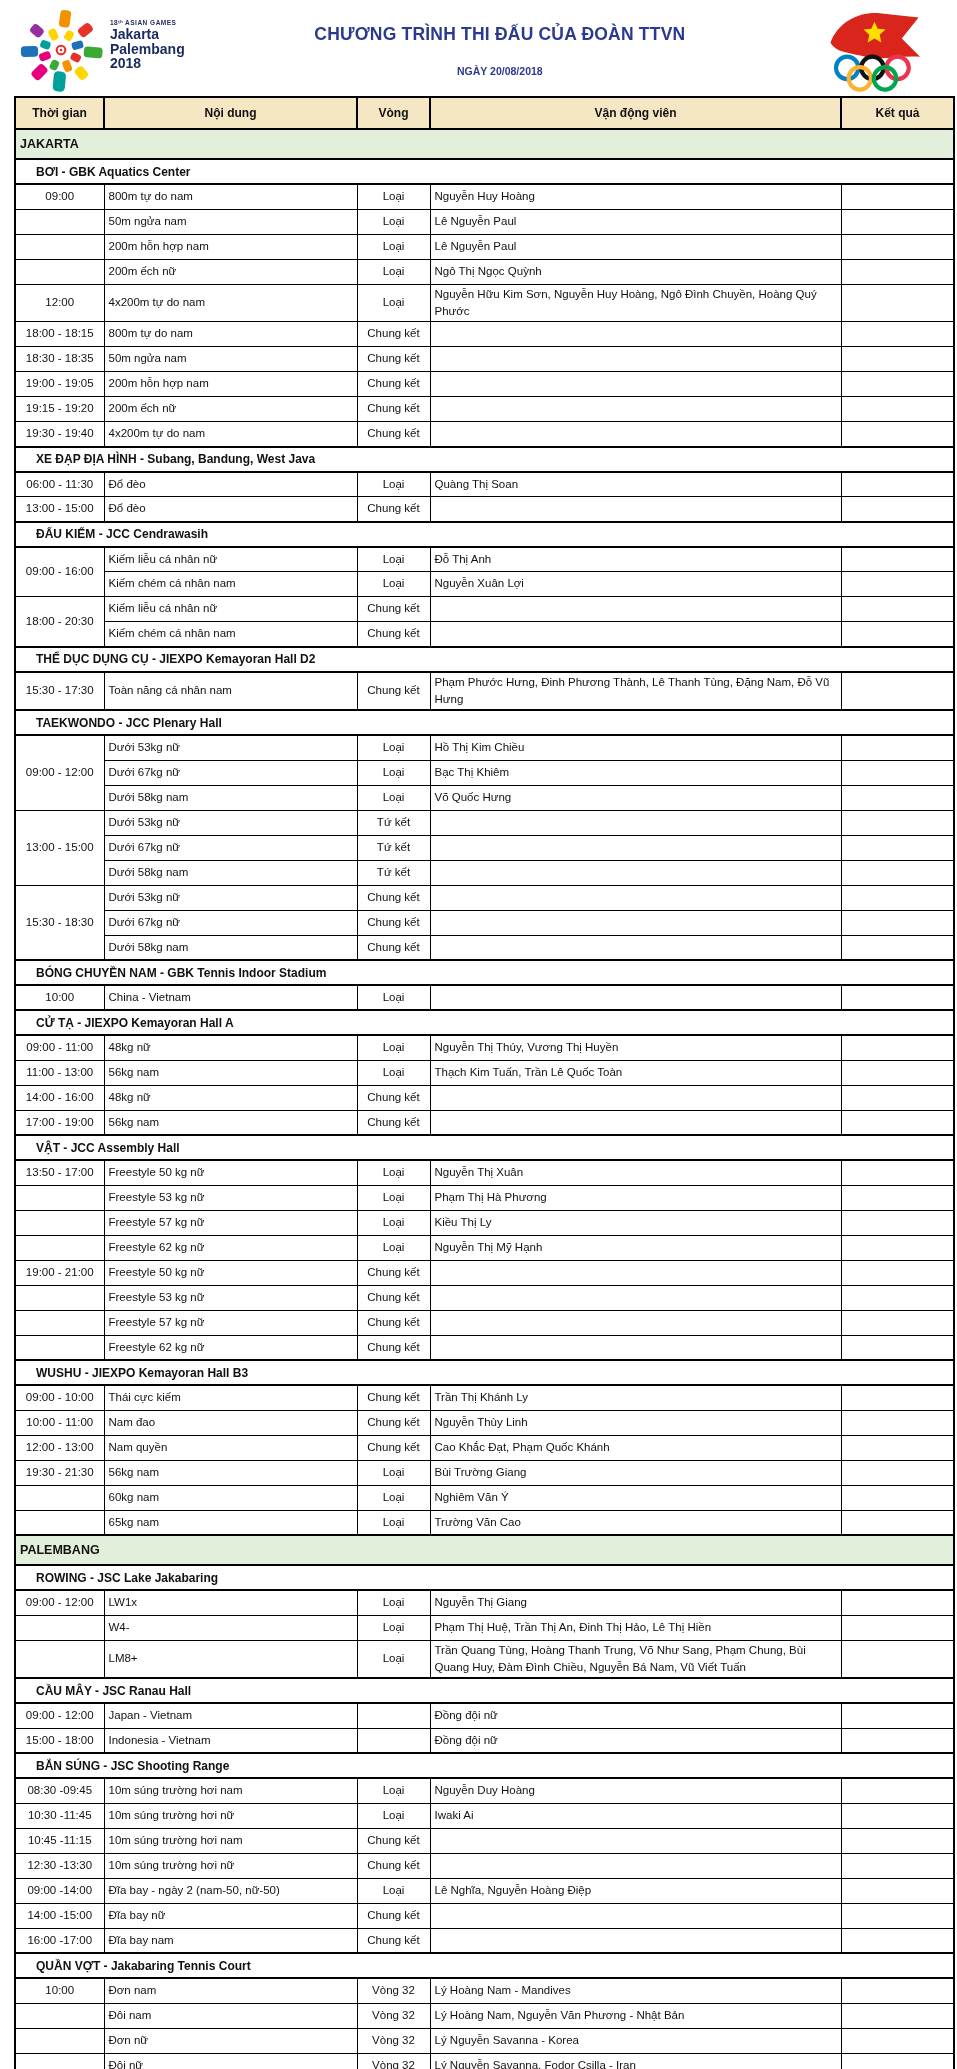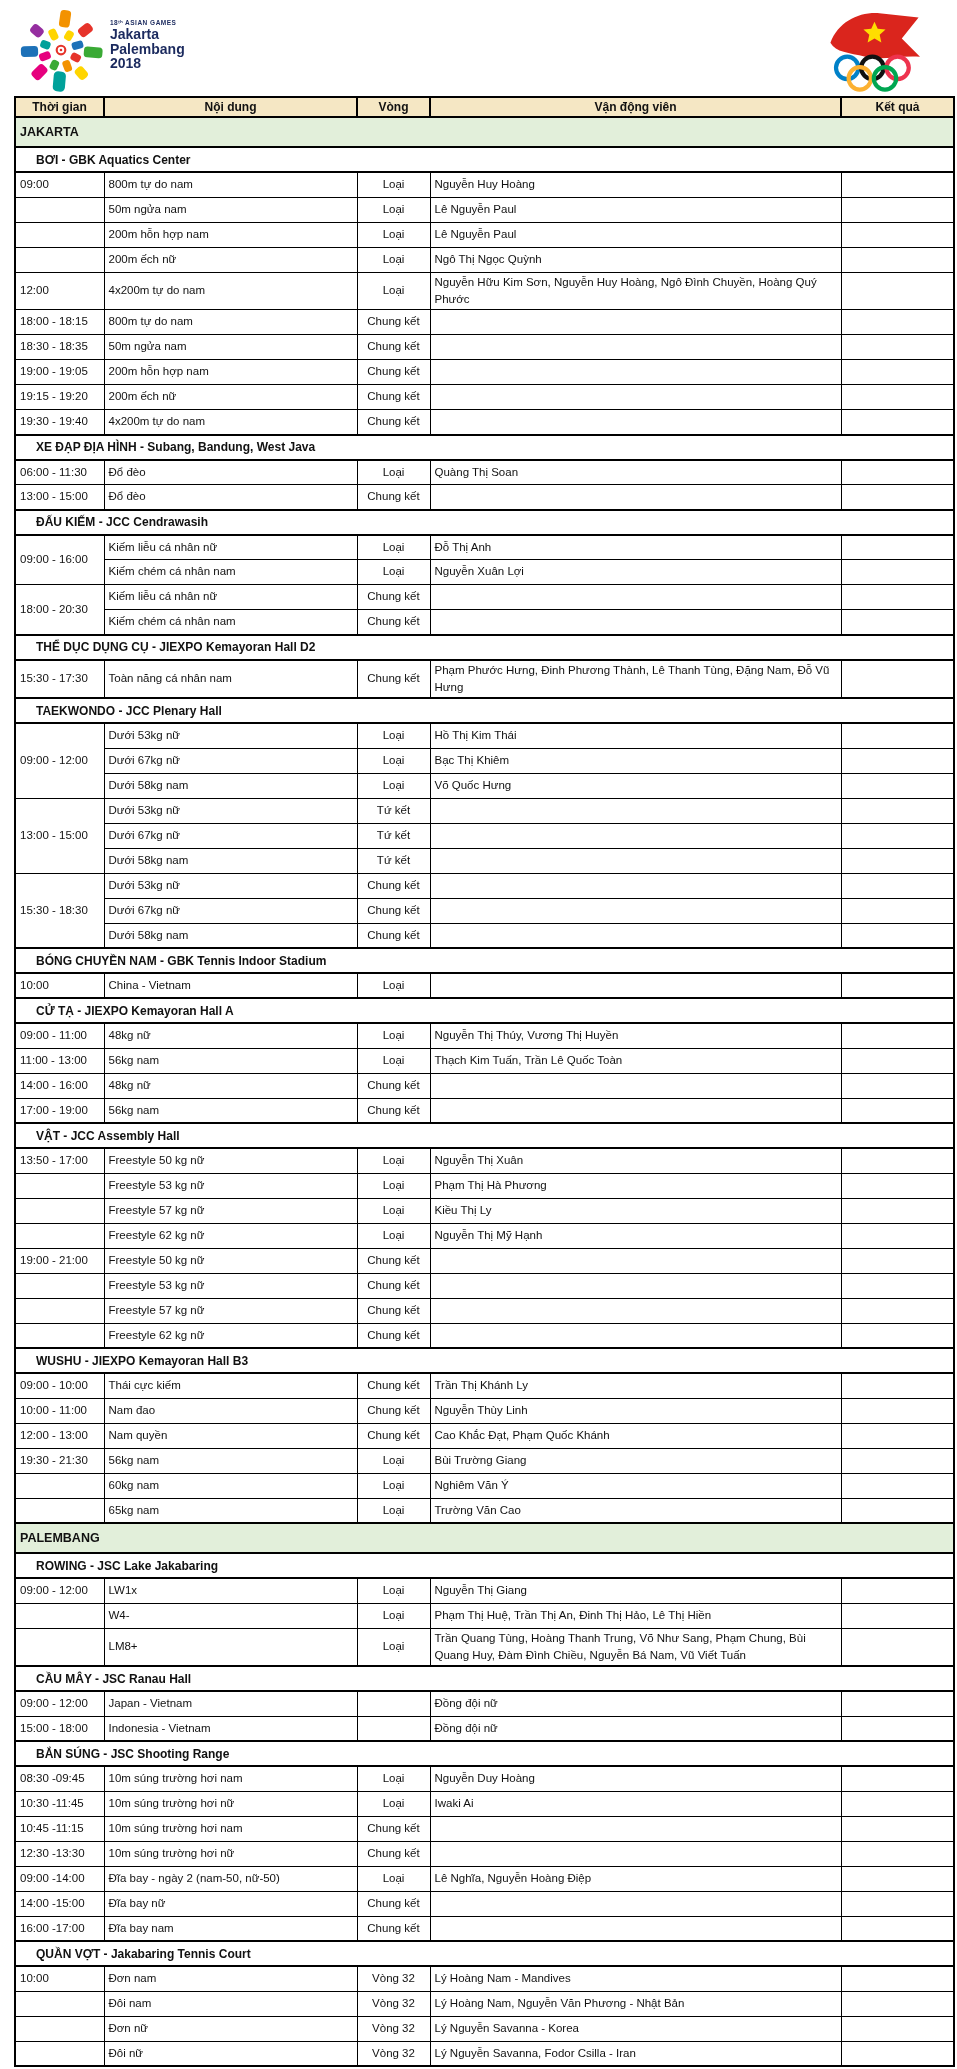--- a/index.html
+++ b/index.html
@@ -54,21 +54,21 @@
   .schedule th, .schedule td {
     border: 1px solid var(--border-color);
     font-size: 11.5px;
     line-height: 1.5;
     vertical-align: middle;
     overflow: hidden;
   }
   .schedule th {
     background: var(--header-bg);
     border: 2px solid var(--border-color);
-    height: 20px;
+    height: 32px;
     font-size: 12px;
     font-weight: bold;
     text-align: center;
   }
   .schedule td { height: 25px; padding: 1px 4px; }
   .city-row td {
     background: var(--city-band-bg);
     font-weight: bold;
     font-size: 12.5px;
     height: 30px;
@@ -78,21 +78,21 @@
   }
   .sport-row td {
     font-weight: bold;
     font-size: 12px;
     height: 25px;
     border-top: 2px solid var(--border-color);
     border-bottom: 2px solid var(--border-color);
     padding-left: 20px;
     background: #fff;
   }
-  .col-time    { text-align: left; }
+  .col-time    { text-align: center; }
   .col-event   { text-align: left; padding-left: 5px; }
   .col-round   { text-align: center; }
   .col-athletes{ text-align: left; padding-left: 6px; }
   .col-result  { text-align: left; }
 </style>
 </head>
 <body>
 
 <div class="page-header">
   <div class="logo-left">
@@ -122,20 +122,24 @@
       </svg>
     </span>
     <div class="logo-left-text">
       <div class="logo-small-label">18ᵗʰ ASIAN GAMES</div>
       <div class="logo-line">Jakarta</div>
       <div class="logo-line">Palembang</div>
       <div class="logo-line">2018</div>
     </div>
   </div>
 
+  <div class="title-block">
+    <div class="page-title">CHƯƠNG TRÌNH THI ĐẤU CỦA ĐOÀN TTVN</div>
+    <div class="page-date">NGÀY 20/08/2018</div>
+  </div>
 
   <span>
     <svg width="112" height="88" viewBox="0 0 160 125" aria-hidden="true">
       <path d="M22,52 C34,22 62,8 92,10 L148,16 L124,46 L150,72 C118,70 96,78 72,72 C48,66 30,66 22,52 Z" fill="#da251d"></path>
       <path d="M85,22 l4.6,10.2 11.2,1.1 -8.4,7.4 2.4,11 -9.8,-5.8 -9.8,5.8 2.4,-11 -8.4,-7.4 11.2,-1.1 Z" fill="#ffde00"></path>
       <g fill="none" stroke-width="6">
         <circle cx="46" cy="88" r="16" stroke="#0081c8"></circle>
         <circle cx="82" cy="88" r="16" stroke="#111111"></circle>
         <circle cx="118" cy="88" r="16" stroke="#ee334e"></circle>
         <circle cx="64" cy="103" r="16" stroke="#fcb131"></circle>
@@ -296,21 +300,21 @@
           <td class="col-athletes">Phạm Phước Hưng, Đinh Phương Thành, Lê Thanh Tùng, Đặng Nam, Đỗ Vũ Hưng</td>
           <td class="col-result"></td>
         </tr>
         <tr class="sport-row">
           <td class="band-cell" colspan="5">TAEKWONDO - JCC Plenary Hall</td>
         </tr>
         <tr class="data-row">
           <td class="col-time" rowspan="3">09:00 - 12:00</td>
           <td class="col-event">Dưới 53kg nữ</td>
           <td class="col-round">Loại</td>
-          <td class="col-athletes">Hồ Thị Kim Thái</td>
+          <td class="col-athletes">Hồ Thị Kim Chiều</td>
           <td class="col-result"></td>
         </tr>
         <tr class="data-row">
           <td class="col-event">Dưới 67kg nữ</td>
           <td class="col-round">Loại</td>
           <td class="col-athletes">Bạc Thị Khiêm</td>
           <td class="col-result"></td>
         </tr>
         <tr class="data-row">
           <td class="col-event">Dưới 58kg nam</td>

